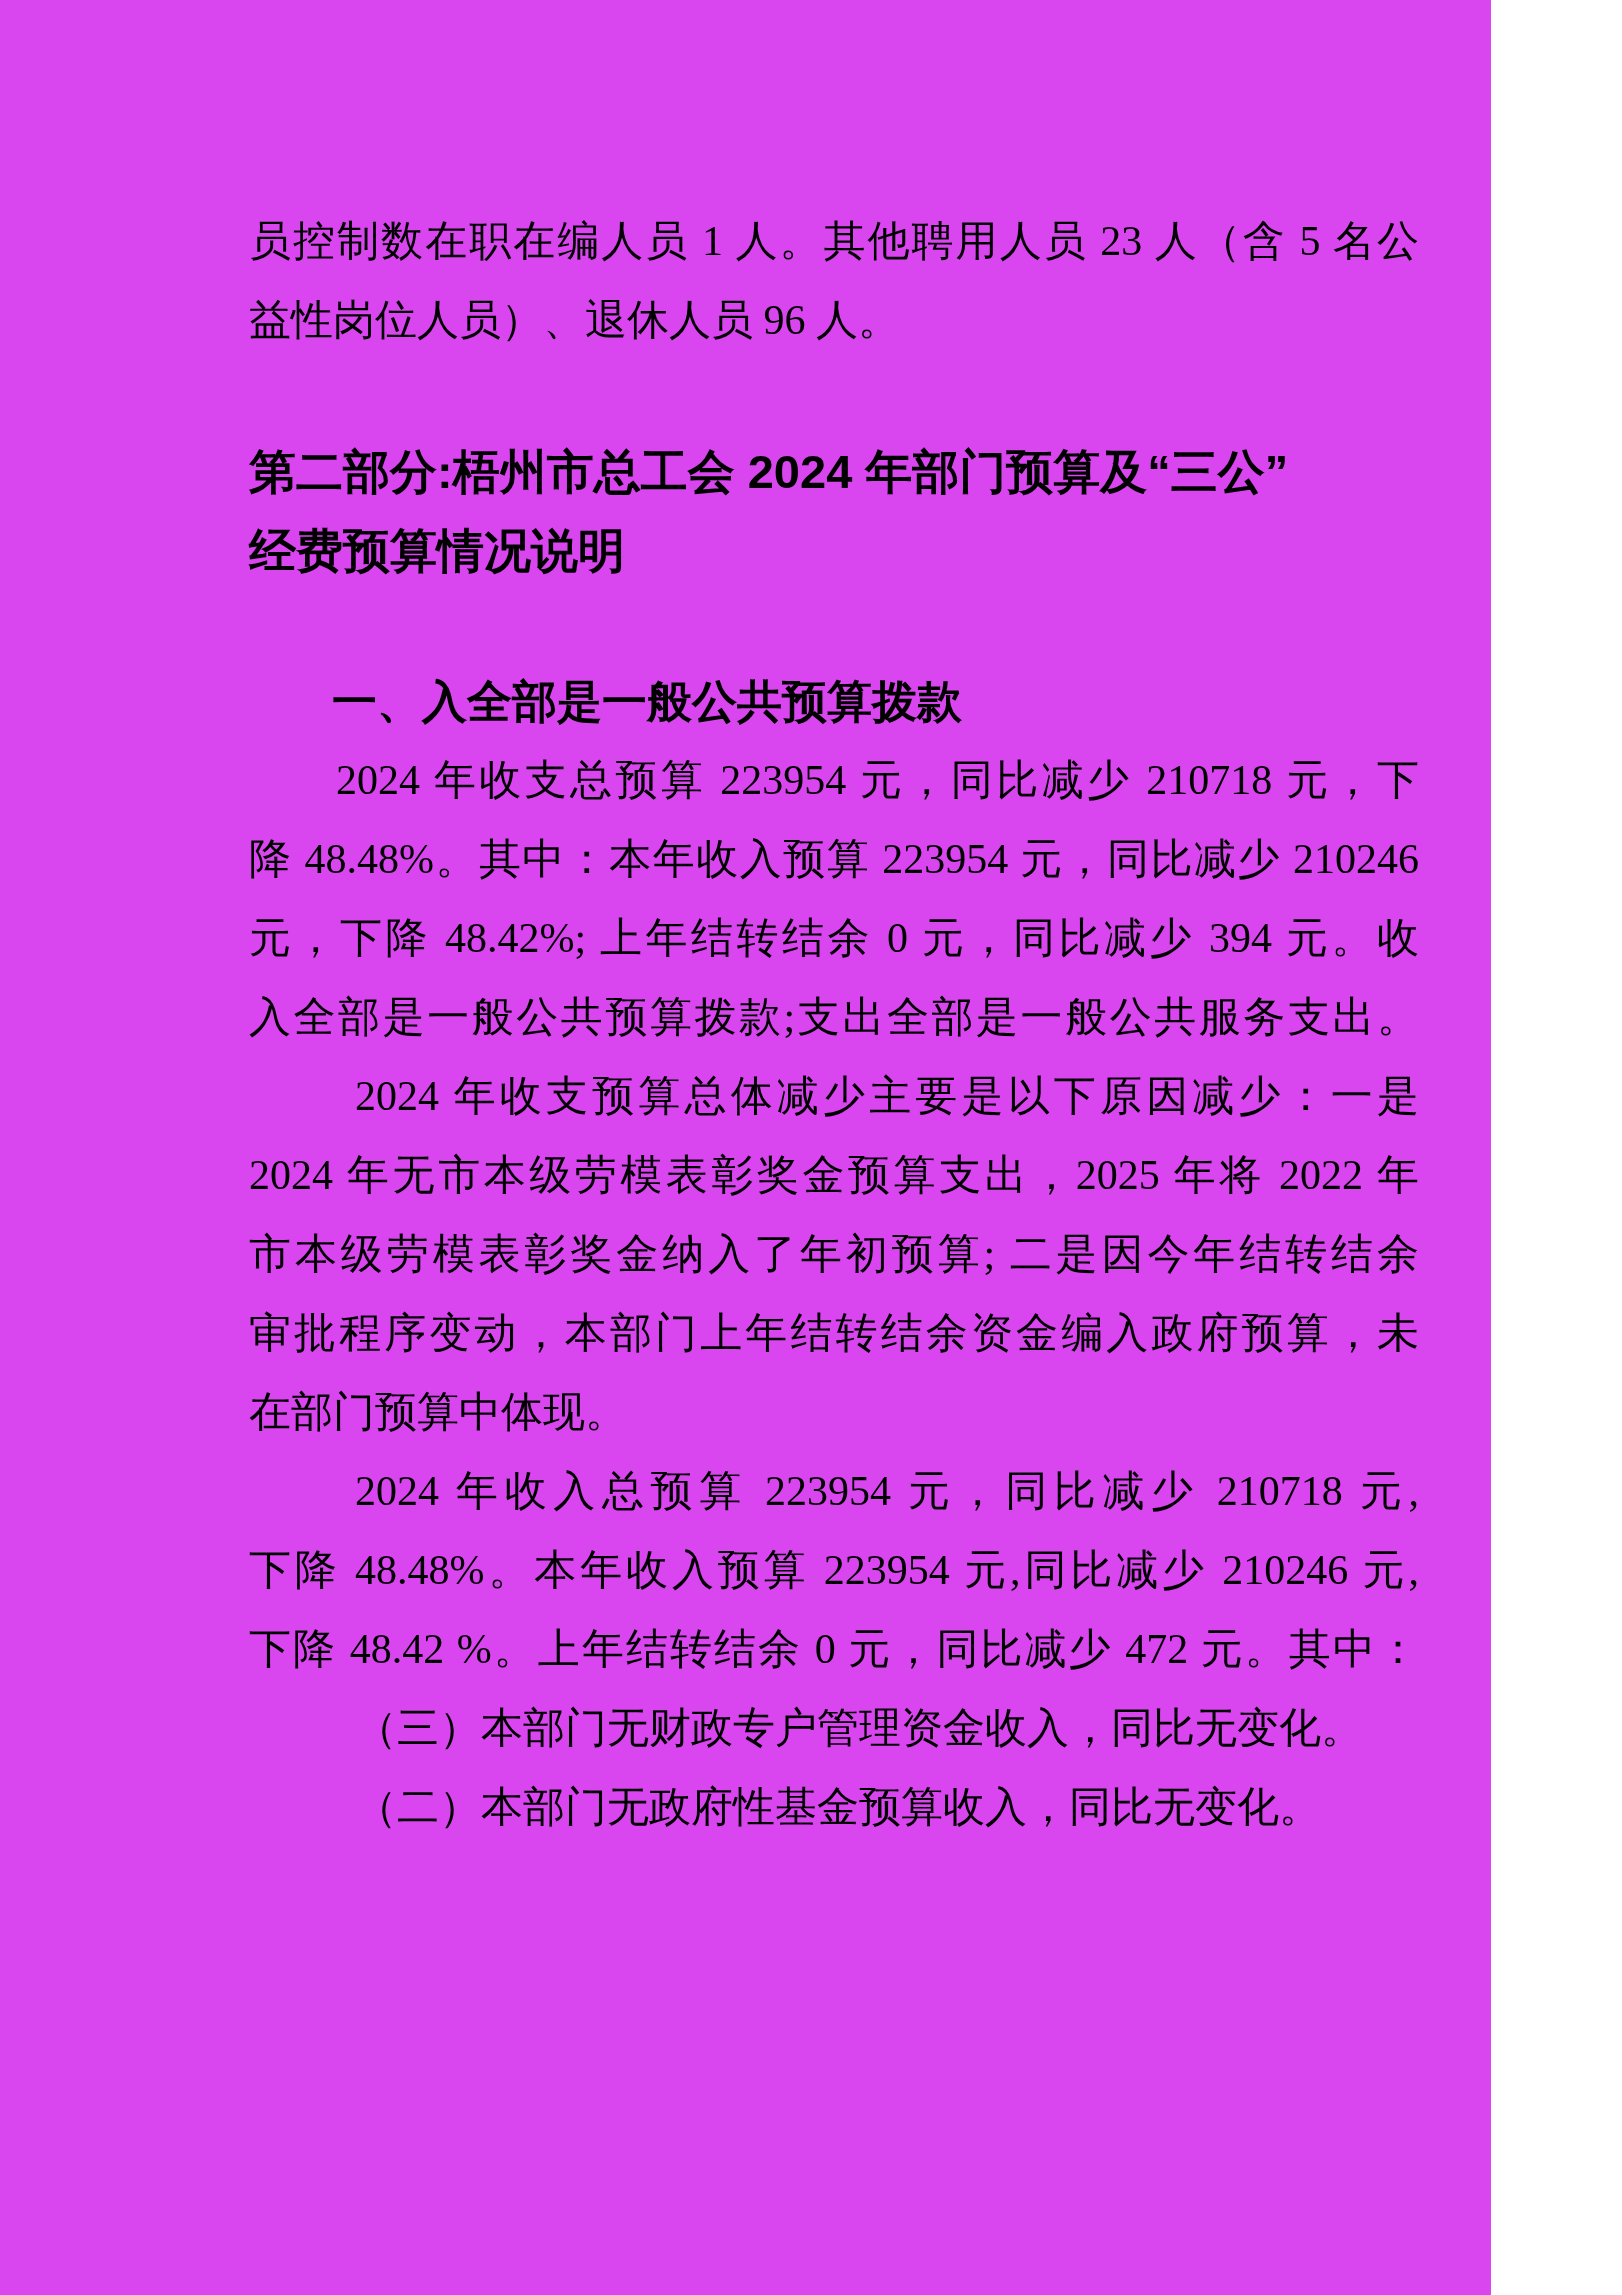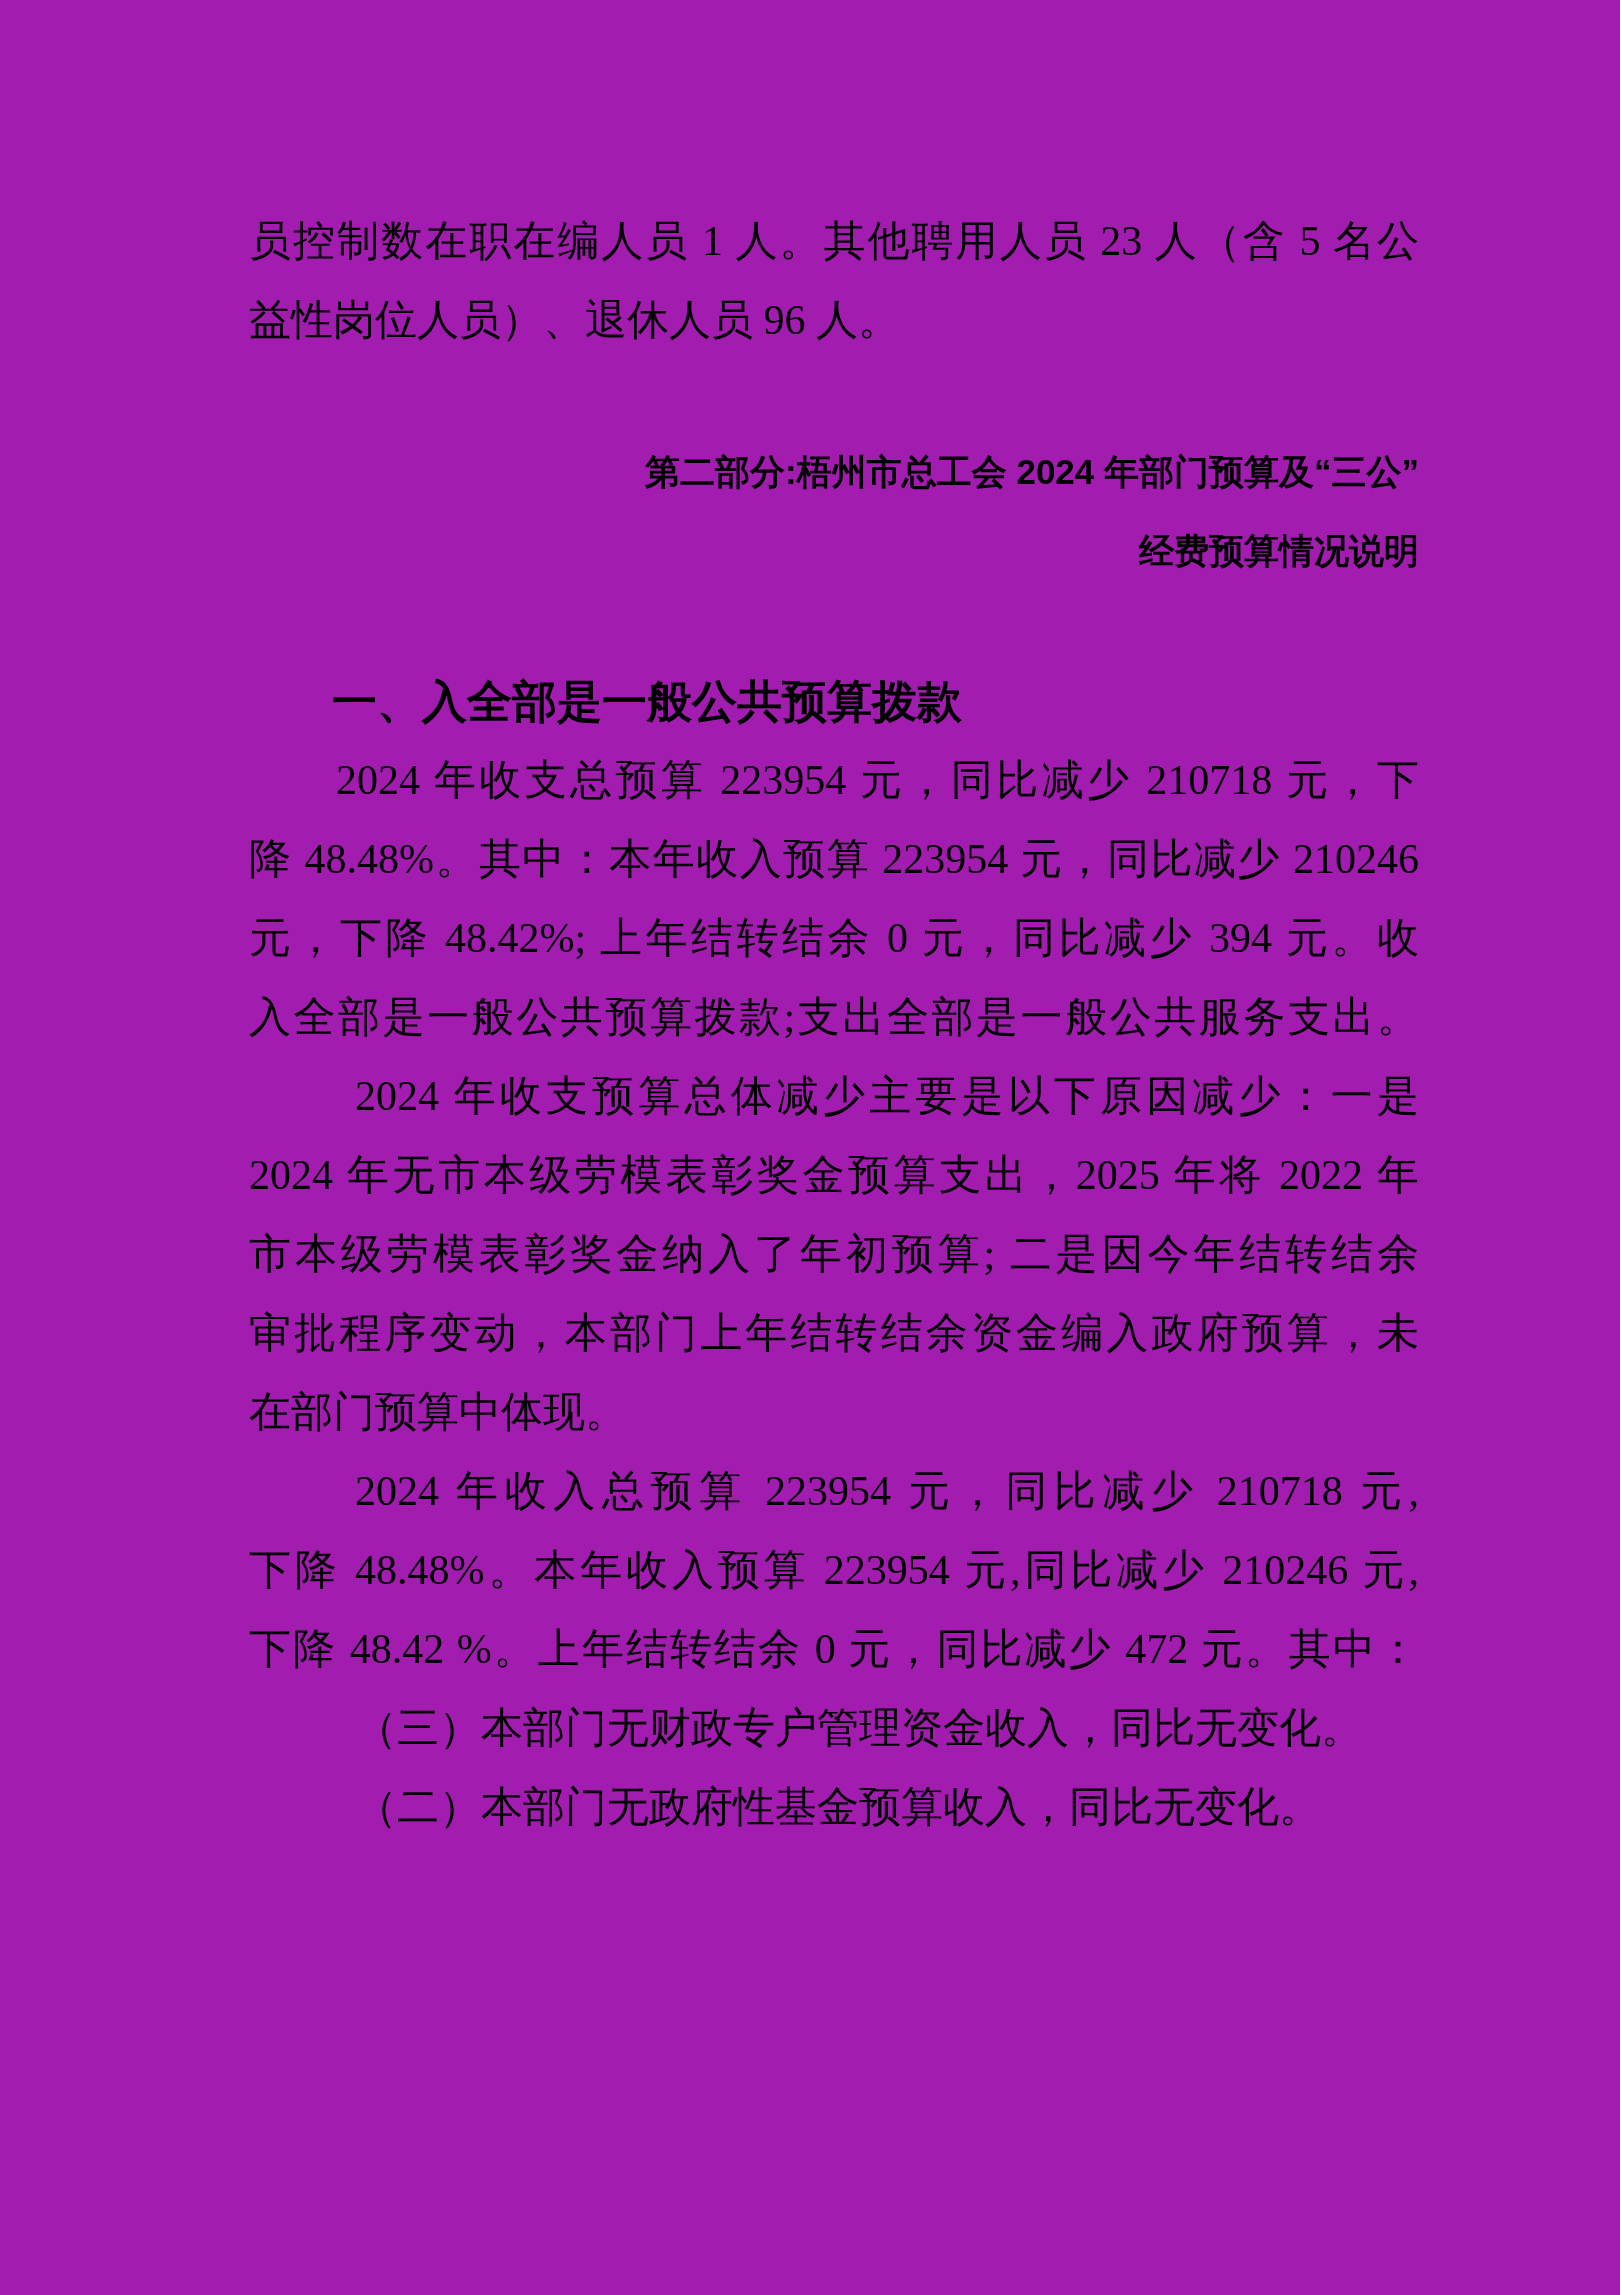--- a/index.html
+++ b/index.html
@@ -2,25 +2,26 @@
 <html style="font-size:12px"><head>
 <meta charset="utf-8">
 <style>
   html, body {
     margin: 0;
     padding: 0;
     background: #ffffff;
   }
   .page {
     position: relative;
-    width: 1620px;
+    width: 1463px;
     height: 2295px;
-    background: #a21caf;
+    background: #d946ef;
     color: #000000;
     overflow: hidden;
+    padding-left: 28px;
   }
   .content {
     position: absolute;
     left: 249px;
     top: 202px;
     width: 1170px;
   }
   .line {
     font-family: "Liberation Serif", "DejaVu Serif", serif;
     font-size: 42px;
@@ -32,23 +33,23 @@
   
   .just {
     text-align: justify;
     text-align-last: justify;
   }
   .ind2  { padding-left: 87px; }  
   .ind25 { padding-left: 106px; }  
   .part-heading {
     font-family: "Liberation Sans", "DejaVu Sans", sans-serif;
     font-weight: 700;
-    font-size: 35px;
+    font-size: 47px;
     line-height: 79px;
-    text-align: right;
+    text-align: left;
     white-space: nowrap;
   }
   .gap-before { margin-top: 72px; }
   .sec-heading {
     font-family: "Liberation Sans", "DejaVu Sans", sans-serif;
     font-weight: 700;
     font-size: 45px;
     line-height: 79px;
     padding-left: 83px;
     white-space: nowrap;

